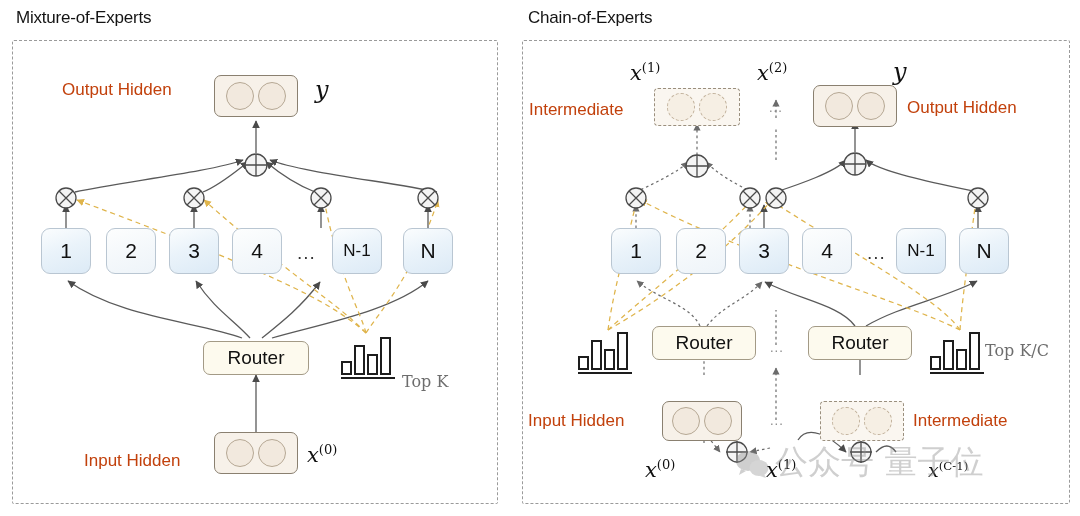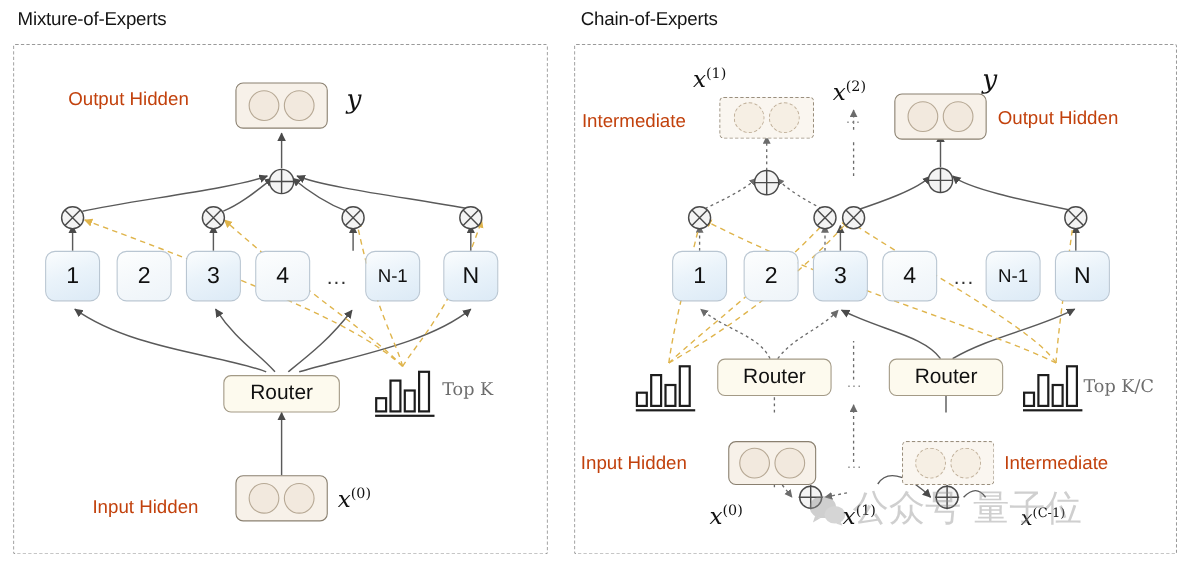--- a/index.html
+++ b/index.html
@@ -214,31 +214,31 @@
     <span>Router</span>
   </div>
 
 <div class="barchart" id="moe-chart" style="left: 341px; top: 335px;">
   <span class="base"></span>
 <span class="bar" style="left: 0px; width: 11px; height: 14px;"></span>
     <span class="bar" style="left: 13px; width: 11px; height: 30px;"></span>
     <span class="bar" style="left: 26px; width: 11px; height: 21px;"></span>
     <span class="bar" style="left: 39px; width: 11px; height: 38px;"></span>
   </div>
-<div class="topk" style="left:402px;top:344px;">Top K</div>
+<div class="topk" style="left:402px;top:372px;">Top K</div>
 
 <div class="lbl" style="left:84px;top:451px;">Input Hidden</div>
 <div class="hidden-pill" style="left:214px;top:432px;width:84px;height:42px;">
   <span class="dot"></span>
   <span class="dot"></span>
 </div>
 <div class="math" style="left:307px;top:442px;font-size:21px;"><span>x</span><sup>(0)</sup></div>
 
 <div class="math" style="left:630px;top:60px;font-size:21px;"><span>x</span><sup>(1)</sup></div>
-<div class="math" style="left:757px;top:72px;font-size:21px;"><span>x</span><sup>(2)</sup></div>
+<div class="math" style="left:757px;top:60px;font-size:21px;"><span>x</span><sup>(2)</sup></div>
 <div class="math" style="left:893px;top:58px;font-size:24px;">y</div>
 
 <div class="lbl" style="left:529px;top:100px;">Intermediate</div>
 <div class="hidden-pill dashed" style="left:654px;top:88px;width:86px;height:38px;">
   <span class="dot"></span>
   <span class="dot"></span>
 </div>
 <div class="dots small" style="left:769px;top:100px;">...</div>
 
 <div class="hidden-pill" style="left:813px;top:85px;width:84px;height:42px;">

